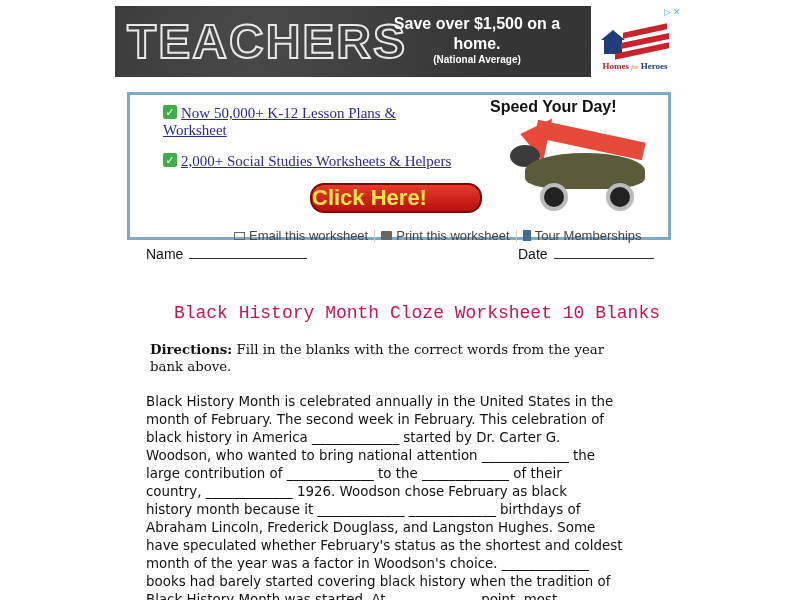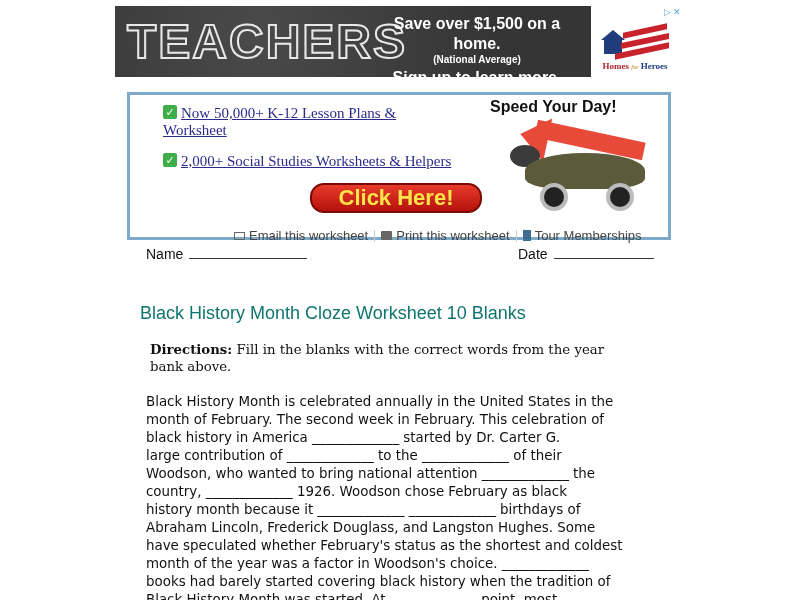--- a/index.html
+++ b/index.html
@@ -7,57 +7,57 @@
 
   
   .ad-top { position:absolute; left:115px; top:6px; width:476px; height:71px; background:#3d3d3d;
     background-image: radial-gradient(circle at 30% 40%, #4a4a4a 0%, #353535 70%); }
   .ad-top .chalk { position:absolute; left:12px; top:12px; font-family:"Liberation Sans", sans-serif; font-weight:bold;
     font-size:48px; letter-spacing:2px; color:transparent; -webkit-text-stroke:2px #e8e8e8; line-height:48px; }
   .ad-top .offer { position:absolute; left:254px; top:8px; width:216px; text-align:center; color:#fff;
     font-family:"Liberation Sans", sans-serif; font-weight:bold; }
   .ad-top .offer .l1 { font-size:16px; line-height:20px; }
   .ad-top .offer .l2 { font-size:10px; line-height:12px; }
-  .ad-top .offer .l3 { font-size:16px; line-height:24px; }
+  .ad-top .offer .l3 { font-size:16px; line-height:24px;margin-top:12px; }
   .ad-logo { position:absolute; left:593px; top:6px; width:82px; height:71px; background:#fff; }
   .ad-logo .house { position:absolute; left:8px; top:24px; width:0; height:0; border-left:12px solid transparent; border-right:12px solid transparent; border-bottom:10px solid #1f3d7a; }
   .ad-logo .house-body { position:absolute; left:11px; top:34px; width:18px; height:14px; background:#1f3d7a; }
   .ad-logo .stripe { position:absolute; height:6px; background:#c8232c; transform:skewY(-12deg); }
   .ad-logo .brand { position:absolute; left:4px; top:55px; width:76px; text-align:center; font-family:"Liberation Serif", serif; font-weight:bold; font-size:9px; color:#b0252e; }
   .ad-logo .brand .b2 { color:#1f3d7a; }
   .ad-choices { position:absolute; left:664px; top:7px; font-size:9px; color:#5aa9d6; letter-spacing:2px; }
 
   
   .ad-box { position:absolute; left:127px; top:92px; width:544px; height:148px; border:3px solid #7fa9c9; box-sizing:border-box; background:#fff; }
   .ad-box .item { position:absolute; font-family:"Liberation Serif", serif; font-size:15px; color:#2b2b8a; text-decoration:underline; line-height:17px; }
   .ad-box .check { display:inline-block; width:14px; height:14px; background:#3fae49; border-radius:2px; color:#fff; font-size:11px; line-height:14px; text-align:center; text-decoration:none; vertical-align:top; margin-right:4px; }
   .ad-box .teachers { position:absolute; left:36px; top:88px; font-family:"Liberation Serif", serif; font-weight:bold; font-size:26px; color:#1f8f2a; }
   .ad-box .click { position:absolute; left:180px; top:88px; width:172px; height:30px; border-radius:14px;
     background:linear-gradient(#e83a2a, #b5120c); border:2px solid #7a0a05; box-sizing:border-box;
-    font-family:"Liberation Sans", sans-serif; font-weight:bold; font-size:22px; color:#ffe44a; text-align:center; line-height:26px; }
+    font-family:"Liberation Sans", sans-serif; font-weight:bold; font-size:22px; color:#ffe44a; line-height:26px; }
   .ad-box .speed { position:absolute; left:360px; top:3px; width:170px; text-align:left; font-family:"Liberation Sans", sans-serif; font-weight:bold; font-size:16px; color:#111; }
   .ad-box .arrow { position:absolute; left:405px; top:36px; width:110px; height:18px; background:#e84a3a; transform:rotate(12deg); }
   .ad-box .arrowhead { position:absolute; left:390px; top:20px; width:0; height:0; border-top:22px solid transparent; border-bottom:22px solid transparent; border-right:28px solid #e84a3a; transform:rotate(12deg); }
   .ad-box .turtle { position:absolute; left:395px; top:58px; width:120px; height:36px; background:#5b5a3a; border-radius:50% 50% 30% 30%; }
   .ad-box .turtle-head { position:absolute; left:380px; top:50px; width:30px; height:22px; background:#3b3b3b; border-radius:50%; }
   .ad-box .wheel { position:absolute; top:88px; width:28px; height:28px; border-radius:50%; background:#222; border:4px solid #bbb; box-sizing:border-box; }
 
   
   .actions { position:absolute; left:228px; top:228px; font-family:"Liberation Sans", sans-serif; font-size:13px; color:#444; display:flex; align-items:center; }
   .actions .act { display:flex; align-items:center; gap:4px; padding:0 6px; }
   .actions .sep { width:1px; height:12px; background:#ccc; }
   .ico-env { width:11px; height:8px; border:1px solid #666; box-sizing:border-box; position:relative; }
   .ico-print { width:11px; height:9px; background:#666; border-radius:1px; }
   .ico-tour { width:8px; height:11px; background:#3d6e8f; }
 
   
   .field { position:absolute; top:246px; font-family:"Liberation Sans", sans-serif; font-size:14px; color:#111; }
   .field .line { display:inline-block; border-bottom:1px solid #333; vertical-align:baseline; margin-left:6px; height:12px; }
 
-  .title { position:absolute; left:140px; top:303px; width:520px; text-align:left; font-family:Liberation Sans, sans-serif; font-size:18px; color:#0f766e; }
+  .title { position:absolute; left:140px; top:303px; width:520px; text-align:right; font-family:Liberation Mono, monospace; font-size:18px; color:#be185d; }
 
   .directions { position:absolute; left:150px; top:341px; width:500px; font-family:"DejaVu Serif", serif; font-size:13.3px; line-height:17px; color:#111; }
   .directions b { font-weight:bold; }
 
   .passage { position:absolute; left:146px; top:393px; width:516px; font-family:"DejaVu Sans", sans-serif; font-size:13.4px; line-height:18px; color:#111; }
   .passage .p-line { white-space:nowrap; display:block; }
 </style>
 </head>
 <body>
 
@@ -129,22 +129,22 @@
 
 <div class="directions">
   <b>Directions:</b><span> Fill in the blanks with the correct words from the year</span><br>
   <span>bank above.</span>
 </div>
 
 <div class="passage">
   <span class="p-line">Black History Month is celebrated annually in the United States in the</span>
   <span class="p-line">month of February. The second week in February. This celebration of</span>
   <span class="p-line">black history in America _____________ started by Dr. Carter G.</span>
+  <span class="p-line">Woodson, who wanted to bring national attention _____________ the</span>
   <span class="p-line">large contribution of _____________ to the _____________ of their</span>
-  <span class="p-line">Woodson, who wanted to bring national attention _____________ the</span>
   <span class="p-line">country, _____________ 1926. Woodson chose February as black</span>
   <span class="p-line">history month because it _____________ _____________ birthdays of</span>
   <span class="p-line">Abraham Lincoln, Frederick Douglass, and Langston Hughes. Some</span>
   <span class="p-line">have speculated whether February's status as the shortest and coldest</span>
   <span class="p-line">month of the year was a factor in Woodson's choice. _____________</span>
   <span class="p-line">books had barely started covering black history when the tradition of</span>
   <span class="p-line">Black History Month was started. At _____________ point, most</span>
 </div>
 
 </body></html>

